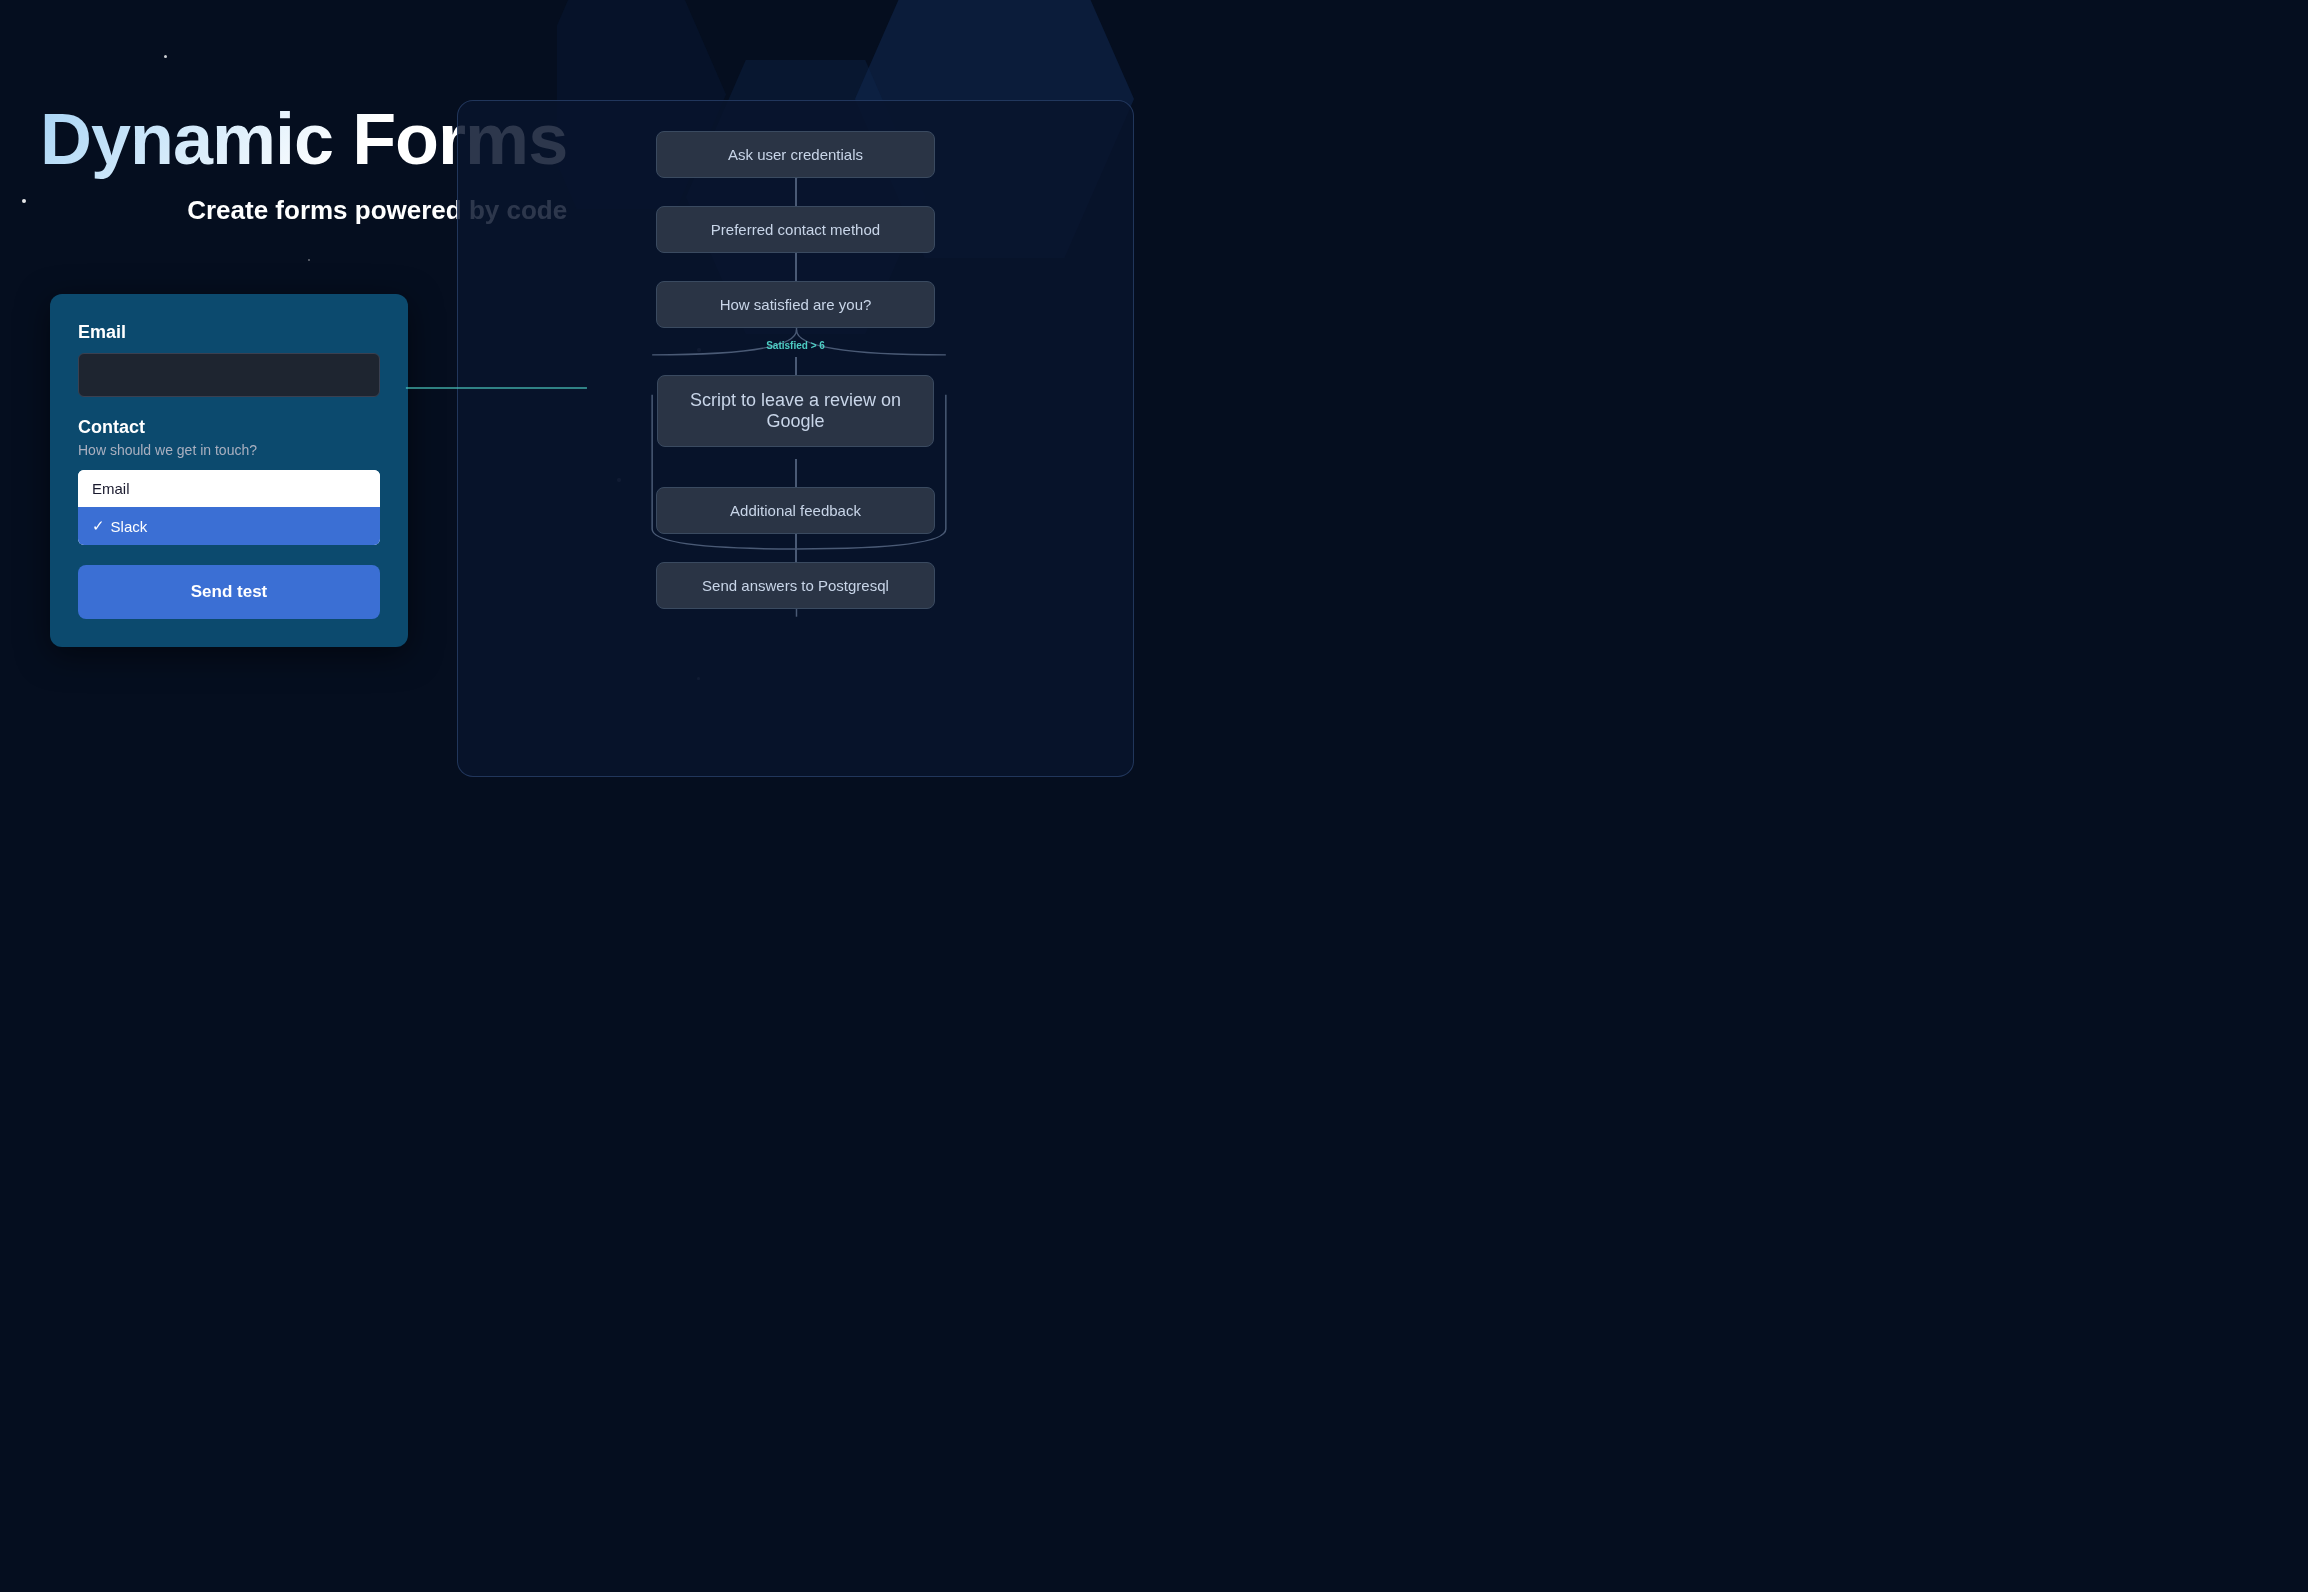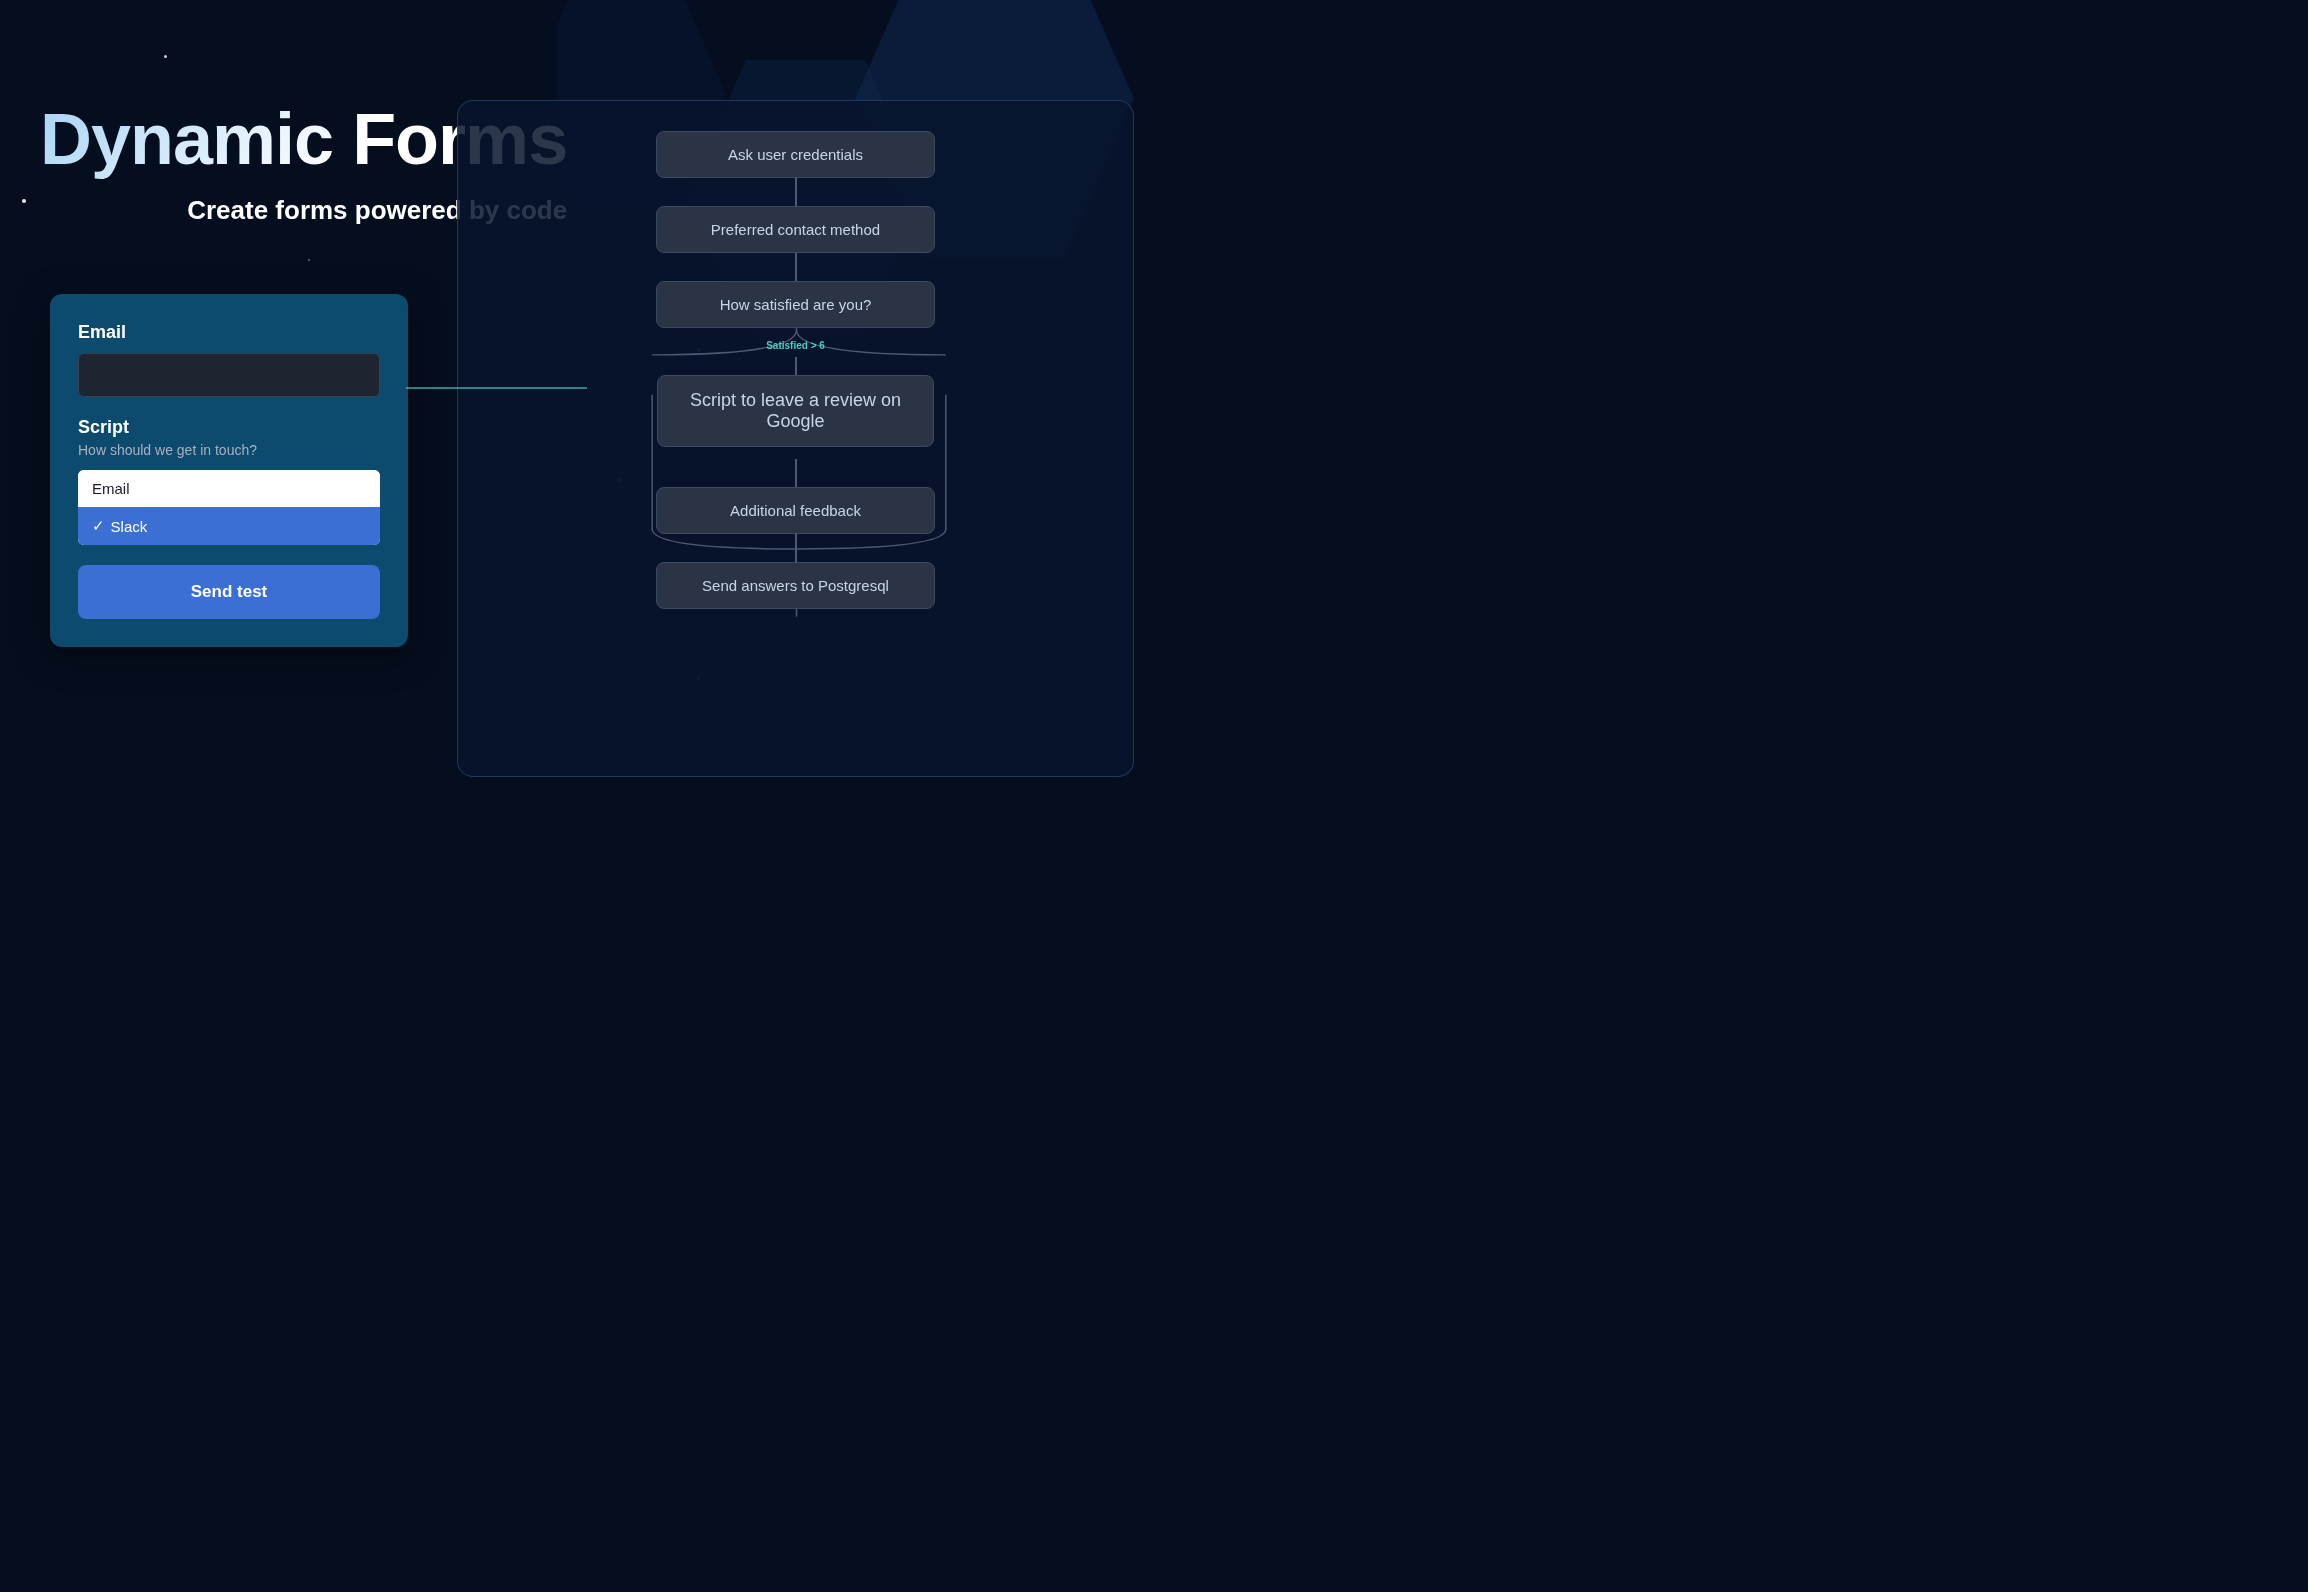--- a/index.html
+++ b/index.html
@@ -273,21 +273,21 @@
 
 <div class="hero">
   <h1 class="hero-title">Dynamic Forms</h1>
   <p class="hero-subtitle">Create forms powered by code</p>
 </div>
 
 <div class="form-card">
   <div class="form-field-label">Email</div>
   <input class="form-input" type="text" placeholder="" style="">
 
-  <div class="contact-label">Script</div>
+  <div class="contact-label">Contact</div>
   <div class="contact-subtitle">How should we get in touch?</div>
 
   <div class="dropdown-container">
     <div class="dropdown-option">Email</div>
     <div class="dropdown-option selected">
       <span>✓</span>
       <span>Slack</span>
     </div>
   </div>
 

